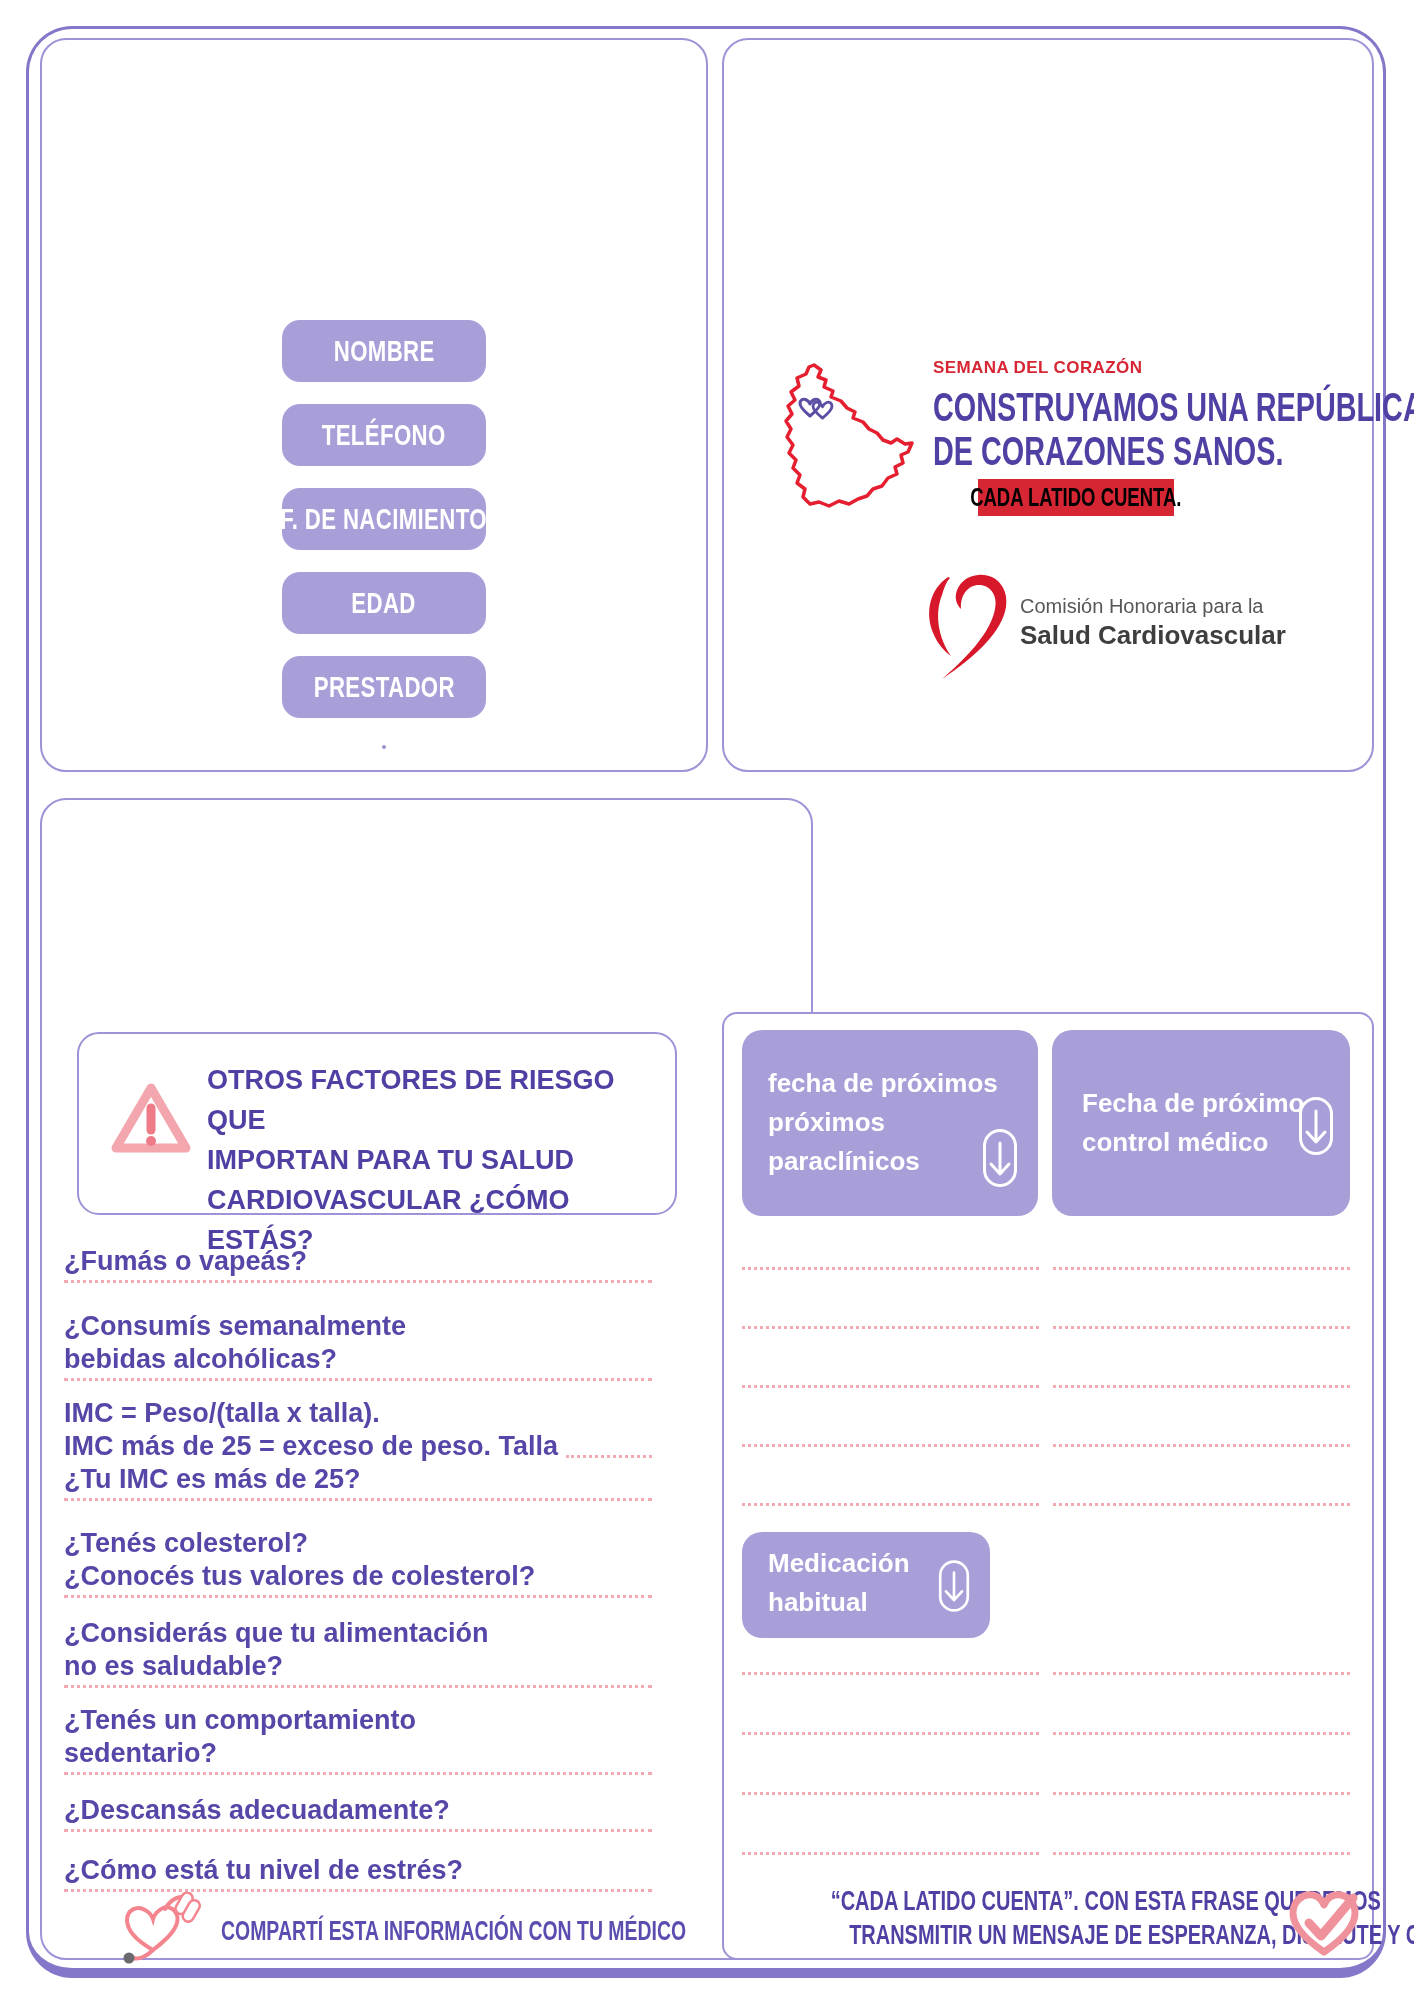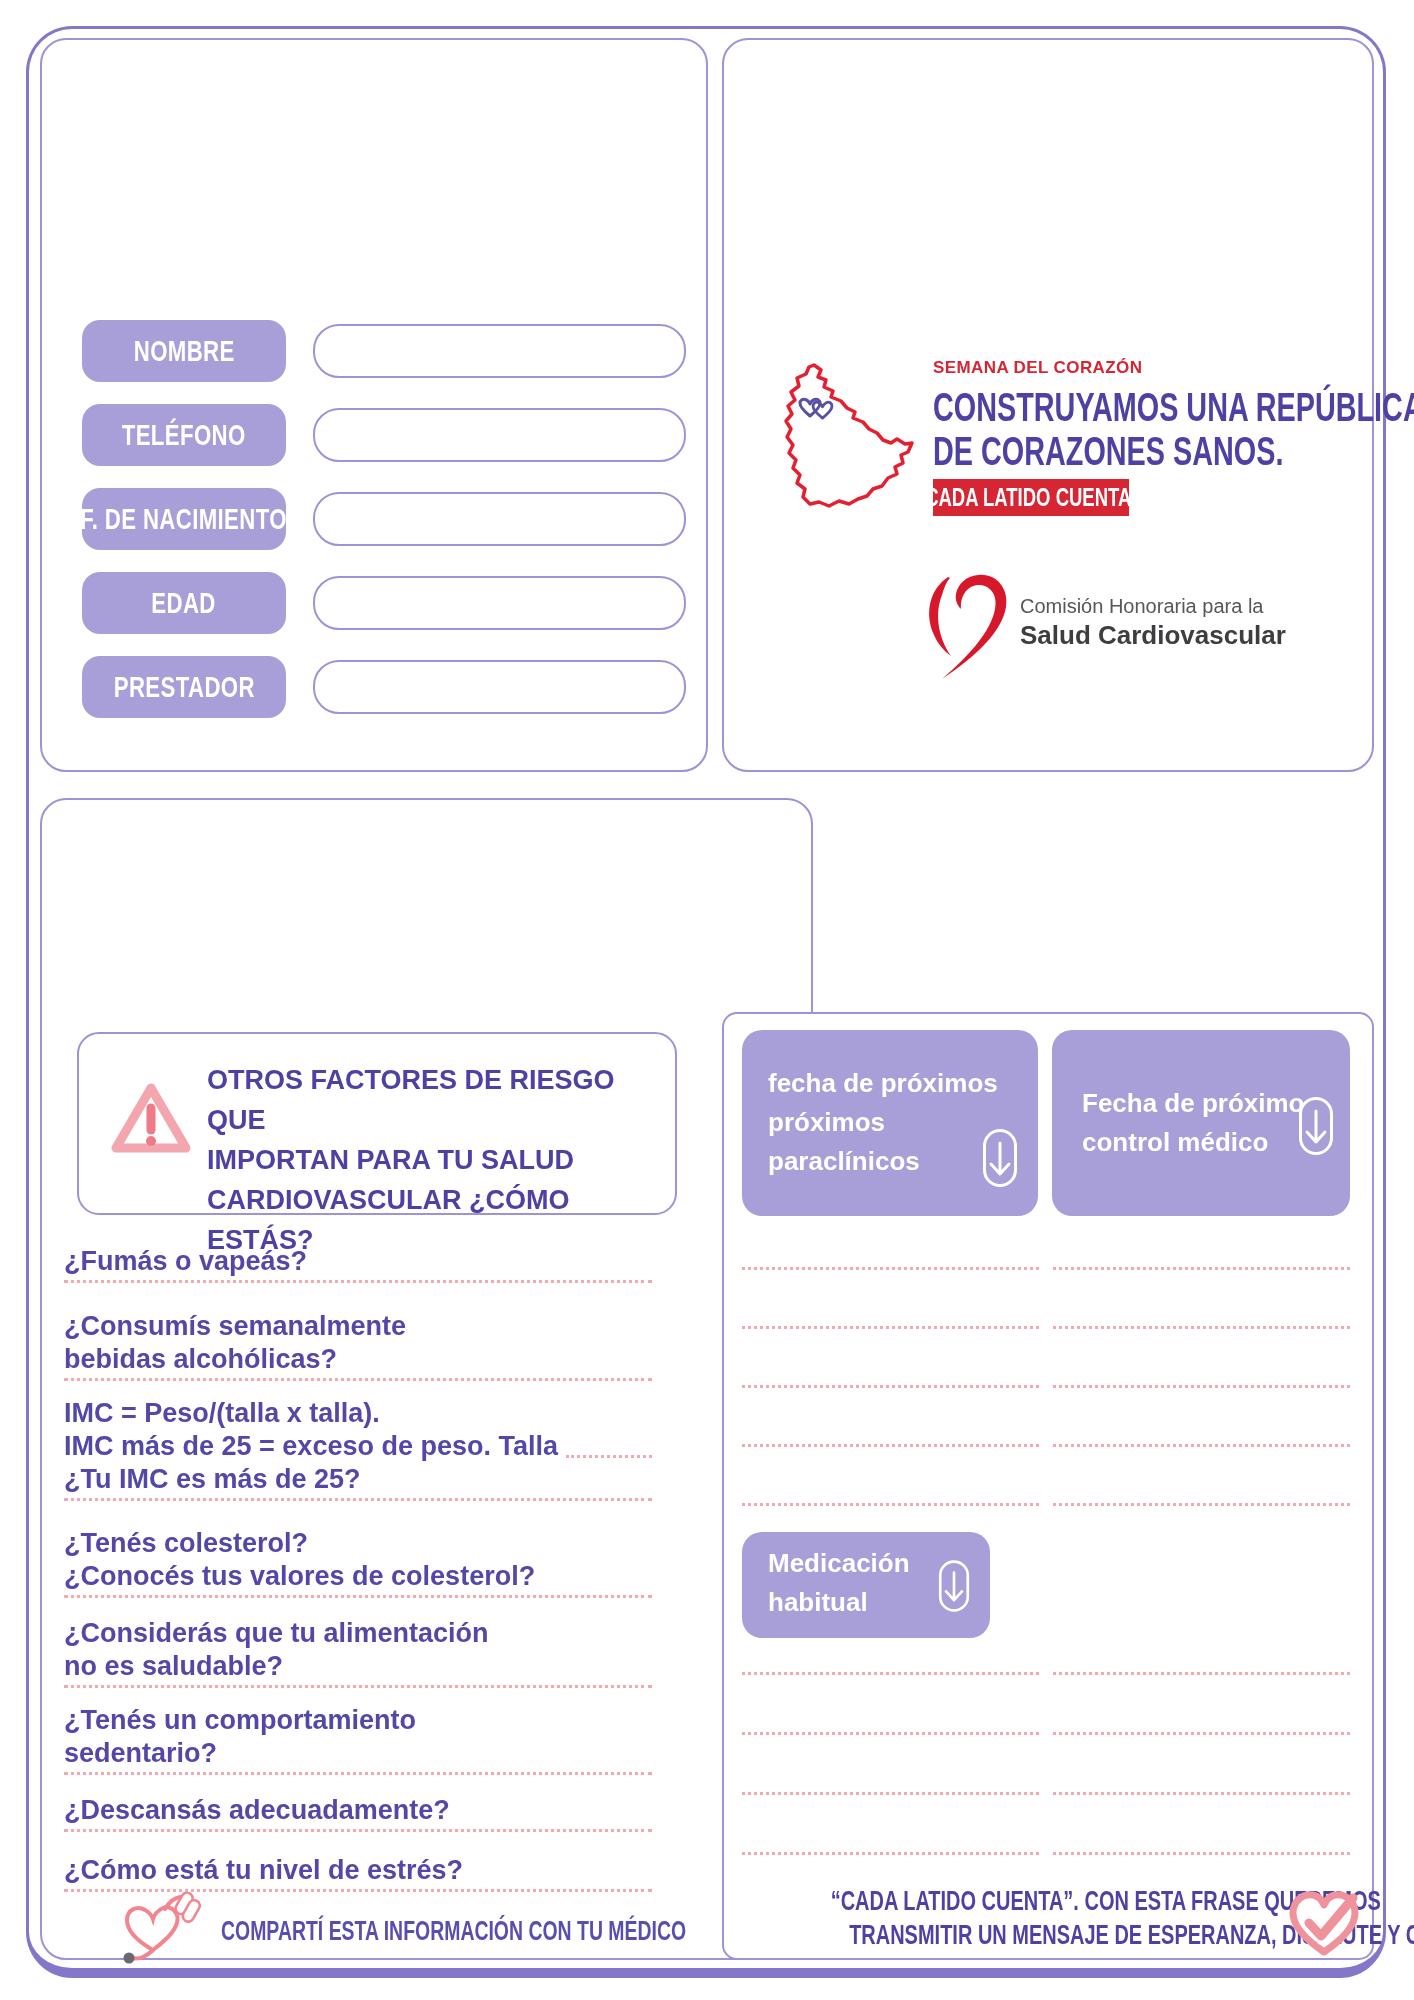--- a/index.html
+++ b/index.html
@@ -14,33 +14,33 @@
   .panel-tl { left:40px; top:38px;  width:668px; height:734px; border-radius:26px; }
   .panel-tr { left:722px; top:38px; width:652px; height:734px; border-radius:26px; }
   .panel-bl { left:40px; top:798px; width:773px; height:1162px; border-radius:26px; }
   .panel-br { left:722px; top:1012px; width:652px; height:948px; border-radius:15px; }
 
   
   .cond  { display:inline-block; transform:scaleX(.74); transform-origin:center; white-space:nowrap; }
   .cond-l{ display:inline-block; transform:scaleX(.72); transform-origin:left;  white-space:nowrap; }
 
   
-  .form-row { position:absolute; left:40px; width:604px; display:flex; align-items:center; gap:27px; }
+  .form-row { position:absolute; left:40px; width:604px; display:flex; align-items:center; gap:27px;flex-direction:column; }
   .pill { width:204px; height:62px; background:var(--purple-fill); border-radius:18px;
           display:flex; align-items:center; justify-content:center;
           color:#fff; font-weight:bold; font-size:30px; letter-spacing:.5px; }
   .input-box { flex:1; height:54px; border:2px solid var(--purple-border); border-radius:26px; background:#fff; }
 
   
   .map-wrap { position:absolute; left:46px; top:315px; }
   .brand-block { position:absolute; left:209px; top:318px; }
   .kicker { font-size:17px; font-weight:bold; color:var(--red); letter-spacing:.4px; margin-bottom:7px; }
   .brand-title { font-size:40px; font-weight:bold; color:var(--purple-deep); line-height:44px; }
-  .tagline-box { margin-top:6px; width:196px; height:37px; background:var(--red); color:#ffffff;
-                 display:flex; align-items:center; justify-content:center; font-weight:bold; font-size:25px; }
+  .tagline-box { margin-top:6px; width:196px; height:37px; background:var(--red); color:#000000;
+                 display:flex; align-items:center; justify-content:center; font-weight:bold; font-size:25px;margin-left:45px; }
   .org-logo { position:absolute; left:190px; top:515px; display:flex; align-items:flex-start; }
   .org-text { margin-left:6px; padding-top:40px; }
   .org-l1 { font-size:20px; color:#57575a; }
   .org-l2 { font-size:26px; font-weight:bold; color:#3e3d40; margin-top:2px; }
 
   
   .warn-box { position:absolute; left:35px; top:232px; width:600px; height:183px;
               border:2px solid var(--purple-border); border-radius:22px; }
   .warn-icon { position:absolute; left:28px; top:44px; }
   .warn-text { position:absolute; left:128px; top:26px; font-size:27px; font-weight:bold;

